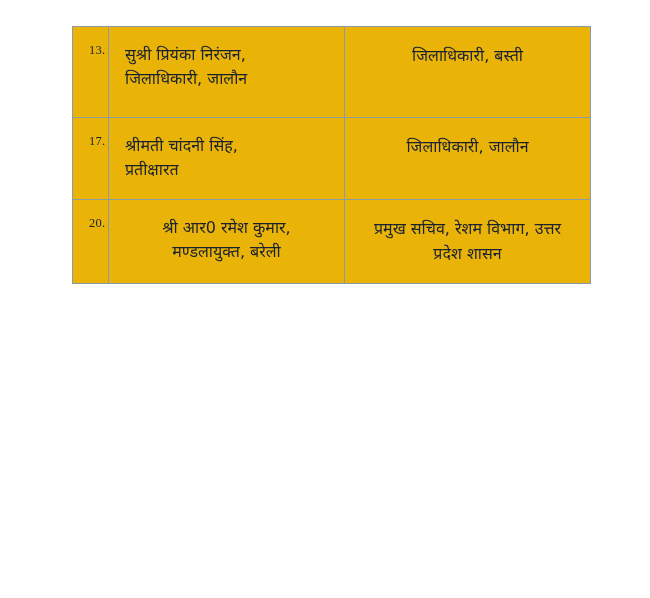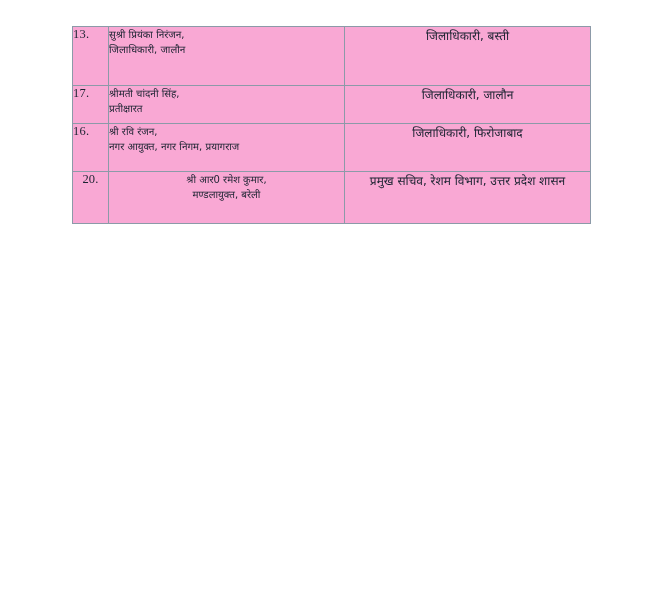--- a/index.html
+++ b/index.html
@@ -27,56 +27,56 @@
     left: 72px;
     top: 26px;
     width: 518px;
     border-collapse: collapse;
     table-layout: fixed;
     background: #ffffff;
   }
 
   #transfer-table td {
     border: 1px solid #8c9aa8;
-    padding: 0;
+    padding: 16px;
     vertical-align: top;
-    background: #f9a8d4;
+    background: #eab308;
     margin-top: 9px;
   }
 
   .col-sno   { width: 36px; }
   .col-name  { width: 236px; }
   .col-post  { width: 246px; }
 
   .cell-sno {
     font-family: "Liberation Serif", "DejaVu Serif", serif;
     font-size: 12.5px;
     color: #1a2230;
     text-align: left;
     padding: 5px 0 4px 6px;
     letter-spacing: 0.2px;
   }
 
   .cell-name {
     font-family: "DejaVu Sans", "Liberation Sans", sans-serif;
-    font-size: 10px;
+    font-size: 16px;
     line-height: 1.52;
     color: #1a2230;
     padding: 5px 8px 6px 9px;
     text-align: left;
   }
 
   .cell-name.justify {
     text-align: justify;
     text-align-last: left;
   }
 
   .cell-post {
     font-family: "DejaVu Sans", "Liberation Sans", sans-serif;
-    font-size: 12px;
+    font-size: 16px;
     line-height: 1.58;
     color: #1a2230;
     text-align: center;
     padding: 6px 7px 6px 7px;
     vertical-align: middle;
   }
 
   .cell-post .line { display: block; }
 
   .cell-name .line { display: block; }
@@ -125,30 +125,20 @@
         <tr data-row="14">
           <td class="cell-sno">17.</td>
           <td class="cell-name">
             <span class="line">श्रीमती चांदनी सिंह,</span>
             <span class="line">प्रतीक्षारत</span>
           </td>
           <td class="cell-post">
             <span class="line">जिलाधिकारी, जालौन</span>
           </td>
         </tr>
-        <tr data-row="16">
-          <td class="cell-sno">16.</td>
-          <td class="cell-name">
-            <span class="line">श्री रवि रंजन,</span>
-            <span class="line">नगर आयुक्त, नगर निगम, प्रयागराज</span>
-          </td>
-          <td class="cell-post">
-            <span class="line">जिलाधिकारी, फिरोजाबाद</span>
-          </td>
-        </tr>
         <tr data-row="20">
           <td class="cell-sno">20.</td>
           <td class="cell-name">
             <span class="line">श्री आर0 रमेश कुमार,</span>
             <span class="line">मण्डलायुक्त, बरेली</span>
           </td>
           <td class="cell-post">
             <span class="line">प्रमुख सचिव, रेशम विभाग, उत्तर प्रदेश शासन</span>
           </td>
         </tr>

